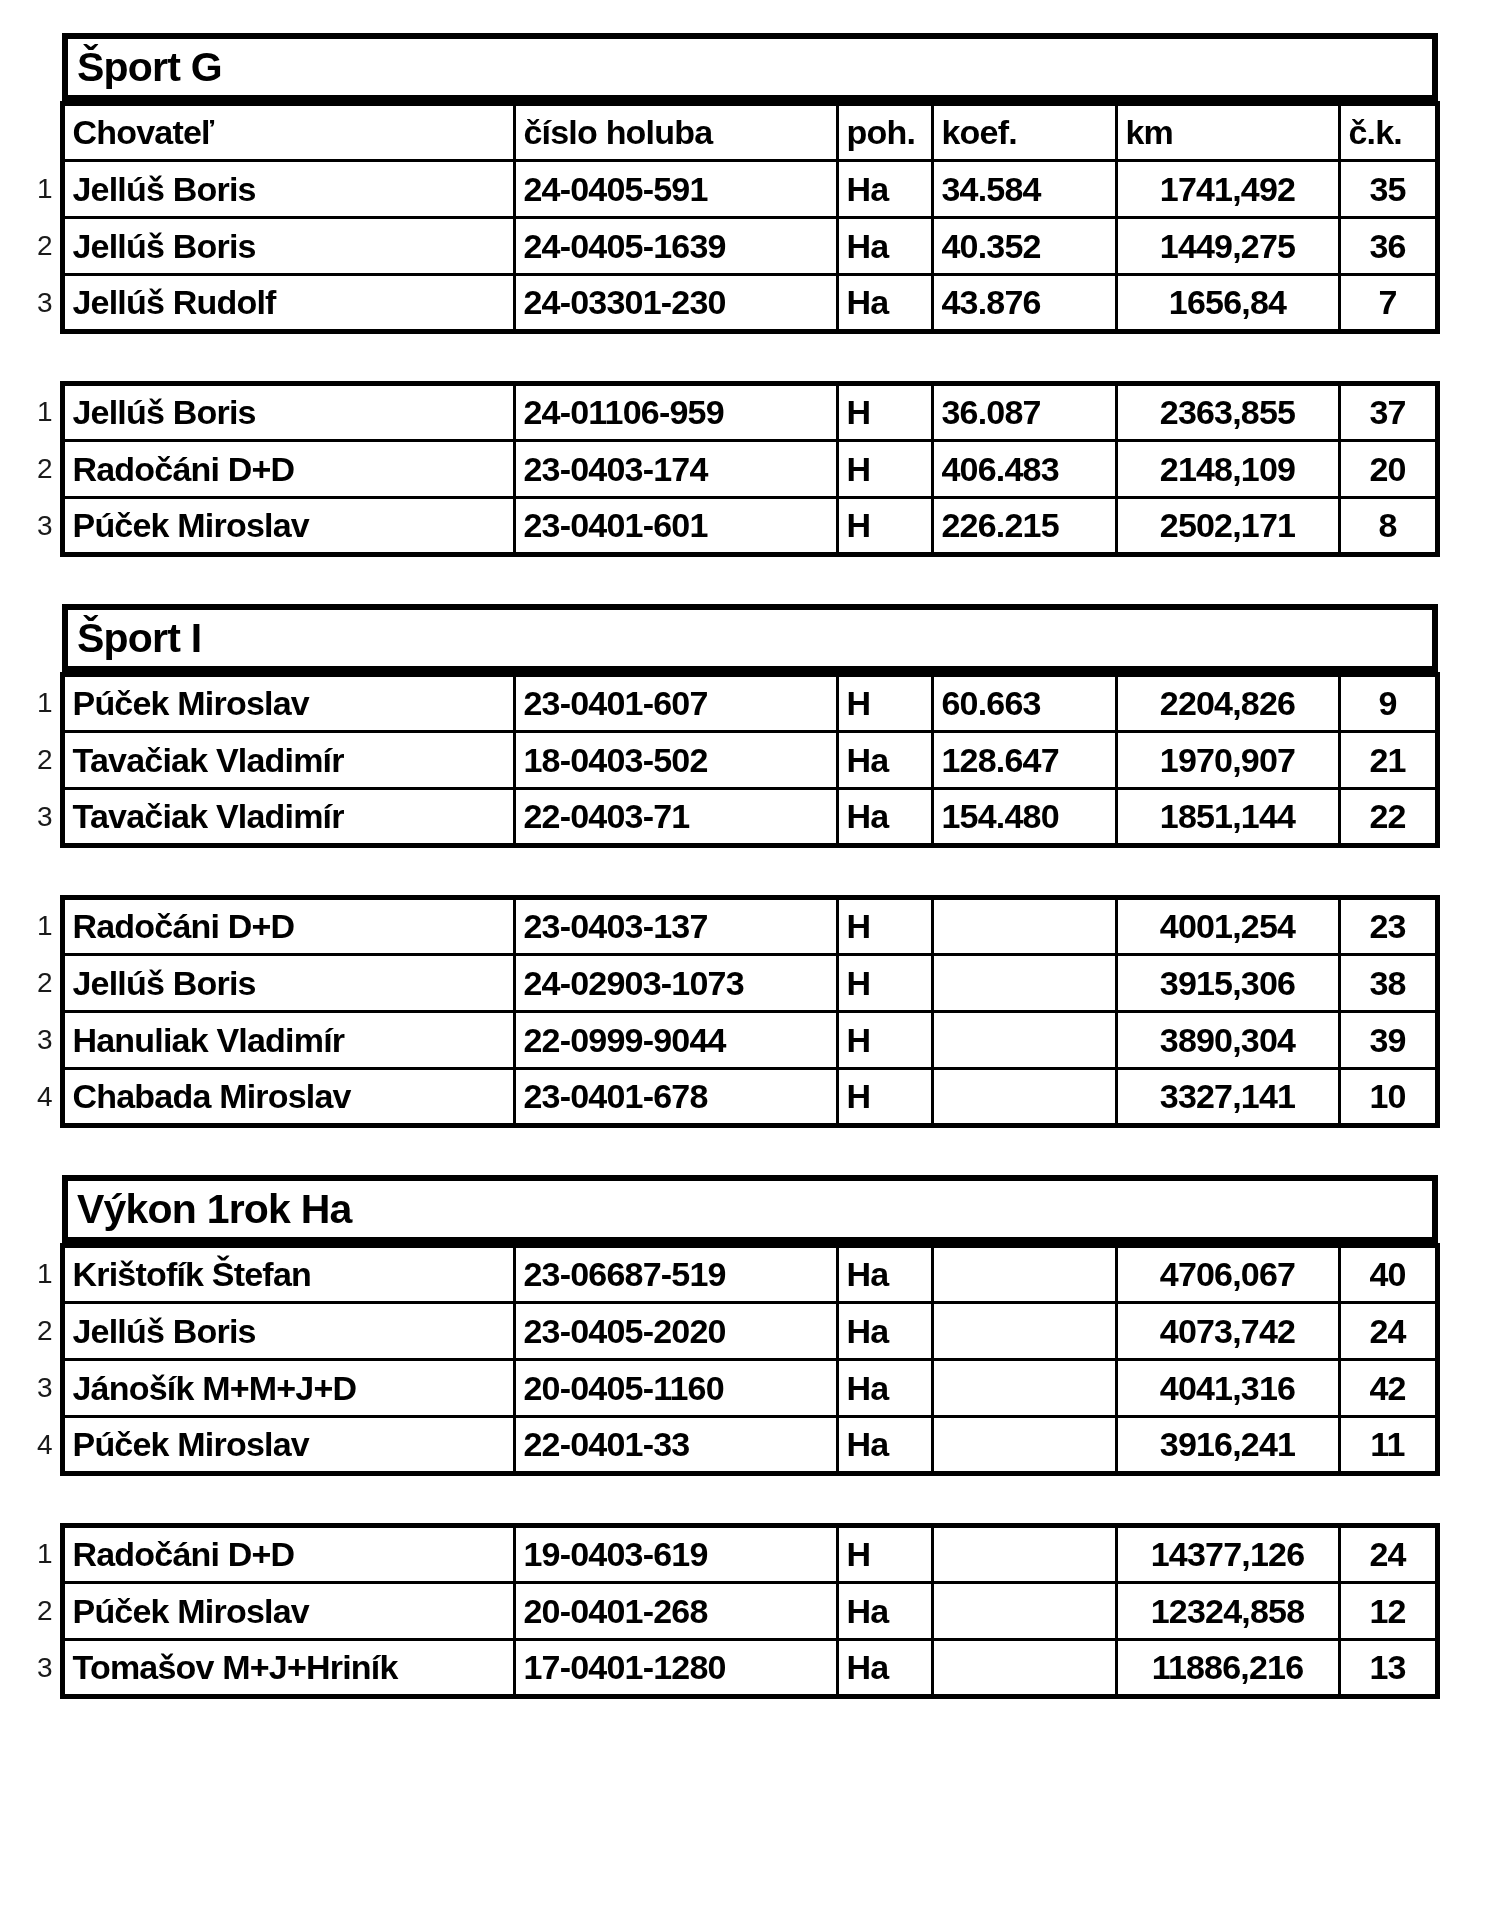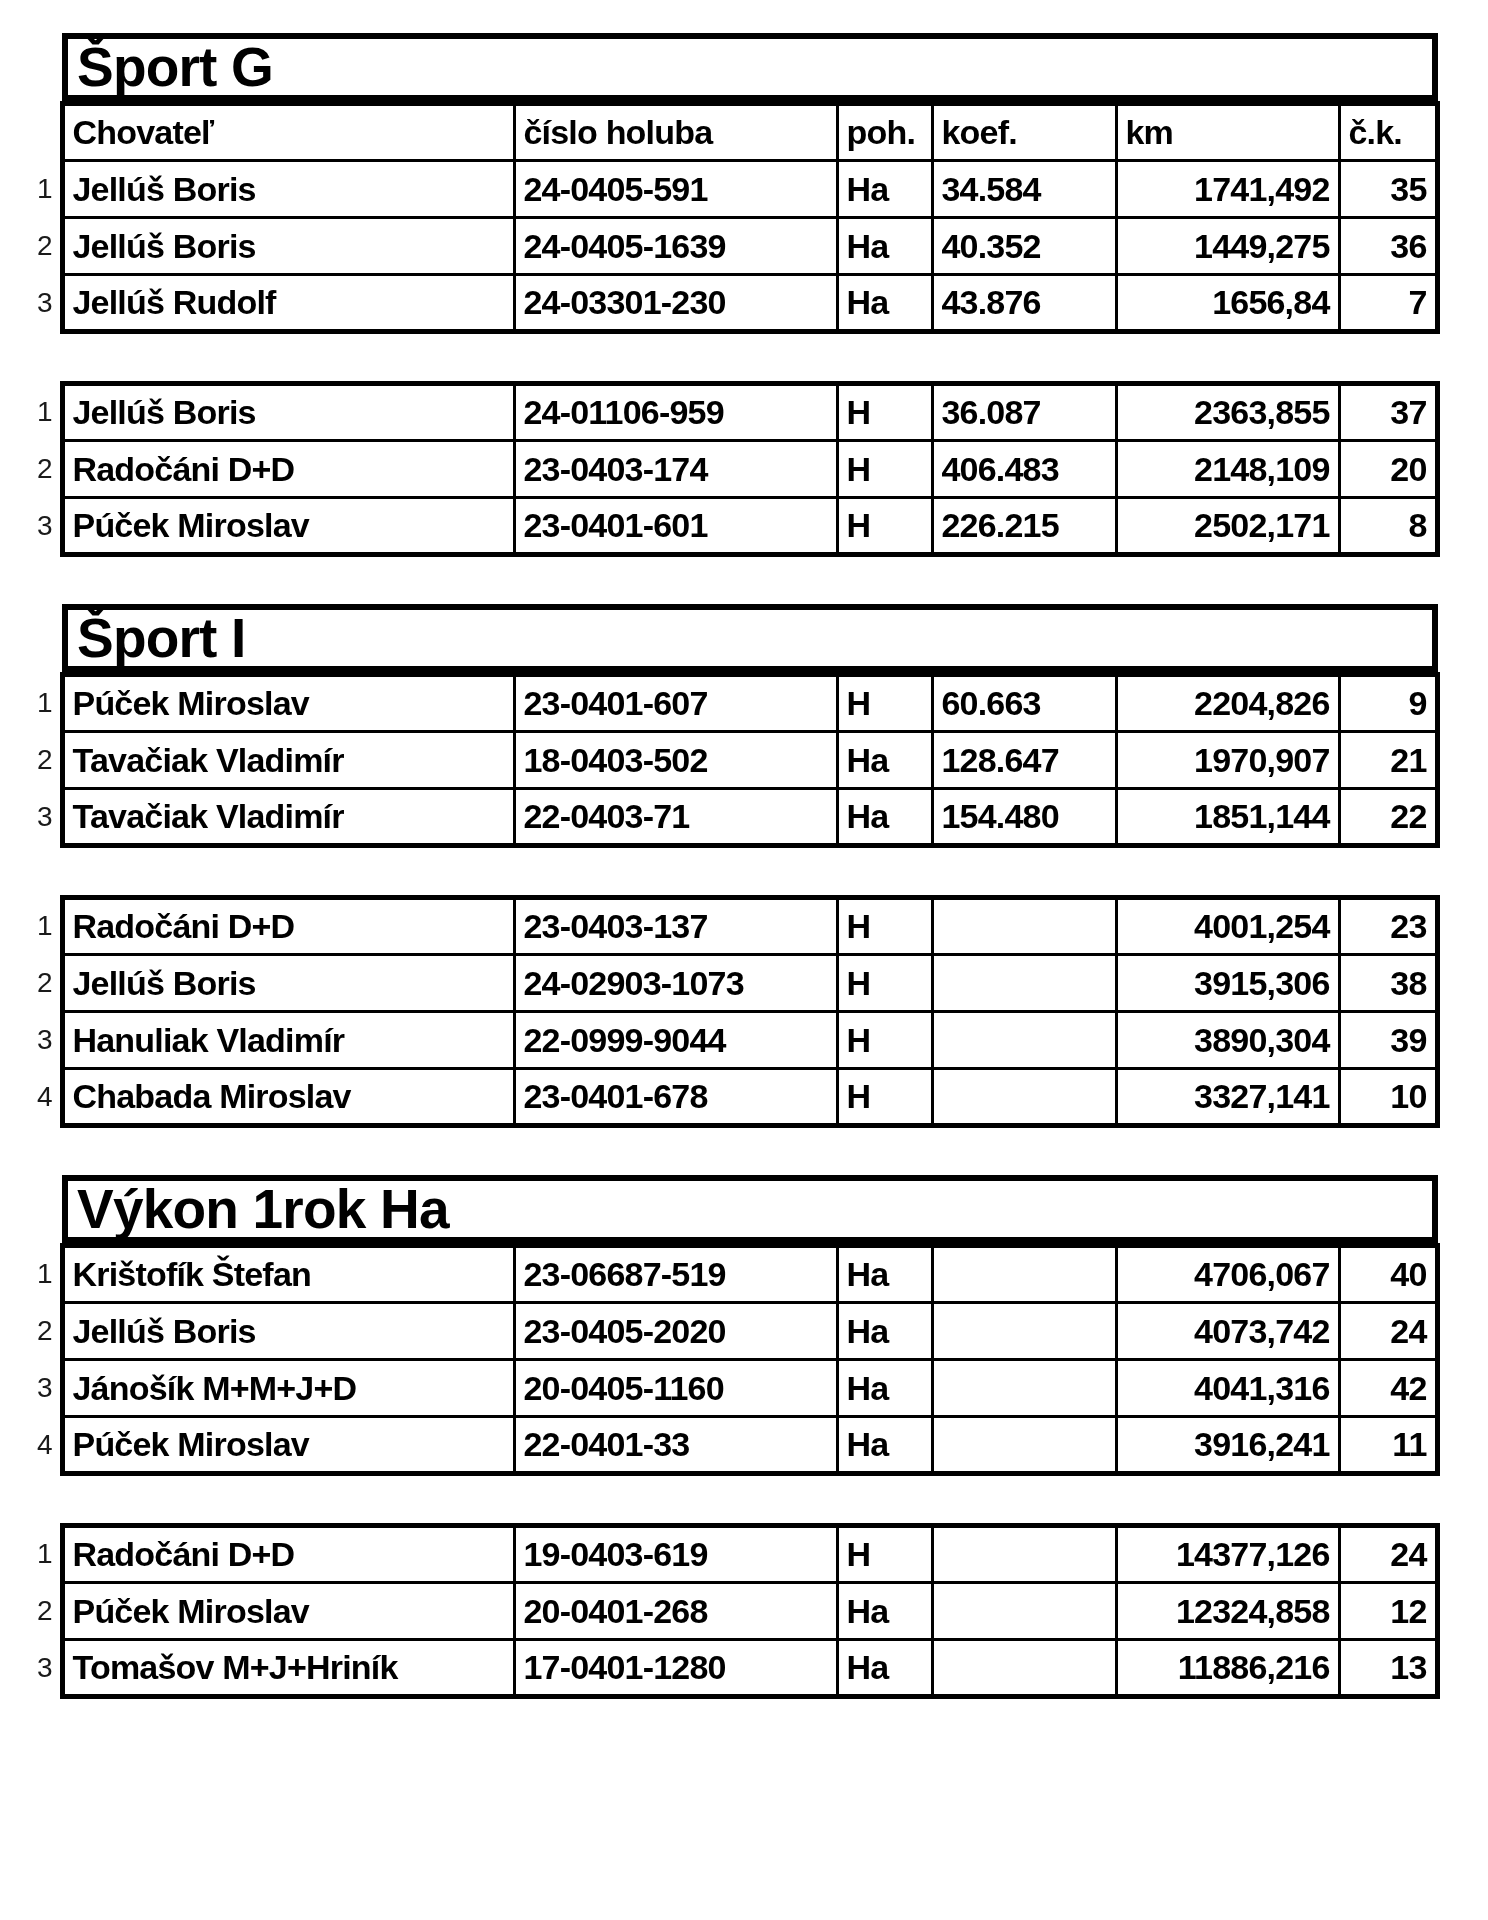--- a/index.html
+++ b/index.html
@@ -2,34 +2,34 @@
 <html><head>
 <meta charset="utf-8">
 <style>
   html,body{margin:0;padding:0;background:#ffffff;}
   body{width:1488px;height:1920px;color:#000;font-family:"Liberation Sans",sans-serif;overflow:hidden;}
   .page{padding:33px 0 0 20px;}
   .section{margin-bottom:47px;}
   .title-box{
     box-sizing:border-box;margin-left:42px;width:1376px;height:68px;
     border:6px solid #000;display:flex;align-items:center;padding-left:9px;
-    font-size:55px;font-weight:bold;letter-spacing:-0.8px;white-space:nowrap;
+    font-size:41px;font-weight:bold;letter-spacing:-0.8px;white-space:nowrap;
   }
   table{border-collapse:collapse;table-layout:fixed;}
   col.wg{width:42px}col.w1{width:452px}col.w2{width:323px}col.w3{width:95px}
   col.w4{width:184px}col.w5{width:223px}col.w6{width:98px}
   td{
     box-sizing:border-box;height:57px;border:3px solid #000;
     font-size:34px;font-weight:bold;letter-spacing:-0.8px;
     padding:0 8px;white-space:nowrap;overflow:hidden;vertical-align:middle;
     text-align:left;
   }
   td.g{border:none;font-weight:normal;font-size:28px;letter-spacing:0;
        text-align:right;padding:0 7px 0 0;color:#1a1a1a;}
-  td.num{text-align:right;}
+  td.num{text-align:center;}
   td.c1{border-left-width:5px;}
   td.c6{border-right-width:5px;}
   tr.top td:not(.g){border-top-width:5px;}
   tr.bot td:not(.g){border-bottom-width:5px;}
 </style>
 </head>
 <body>
 
 <div class="page">
 

